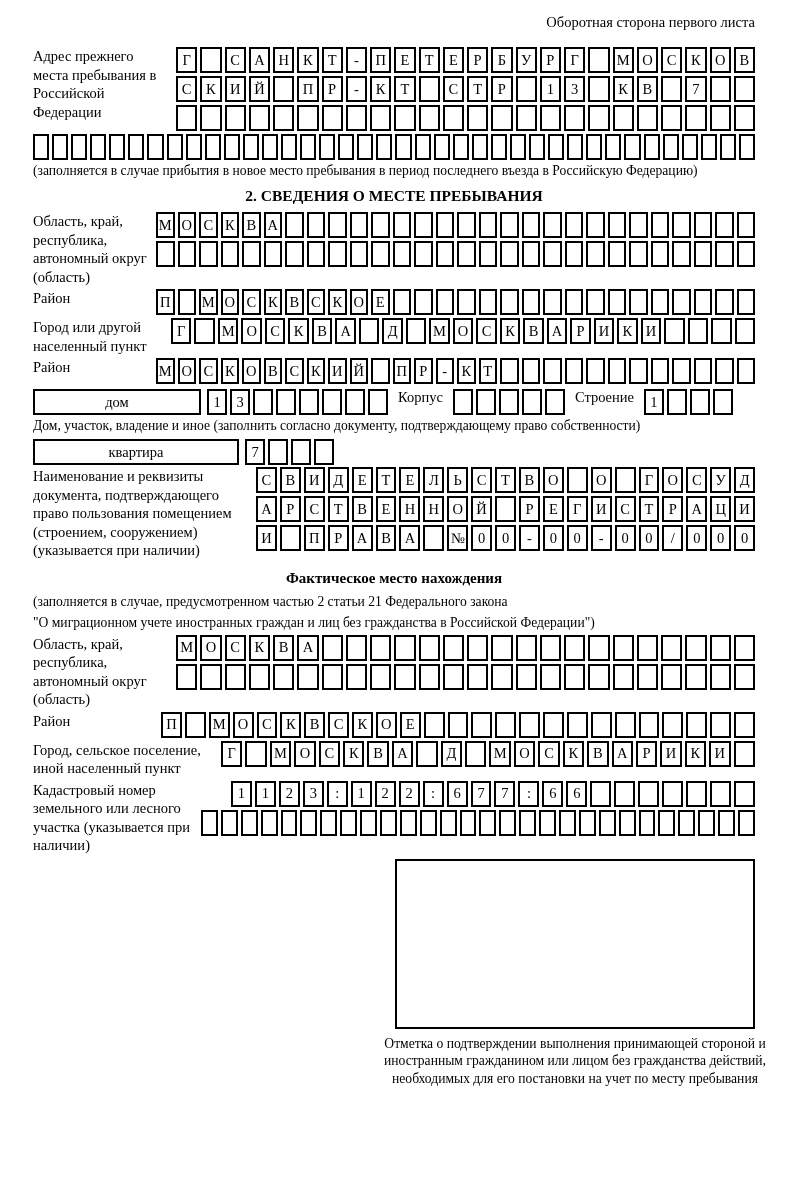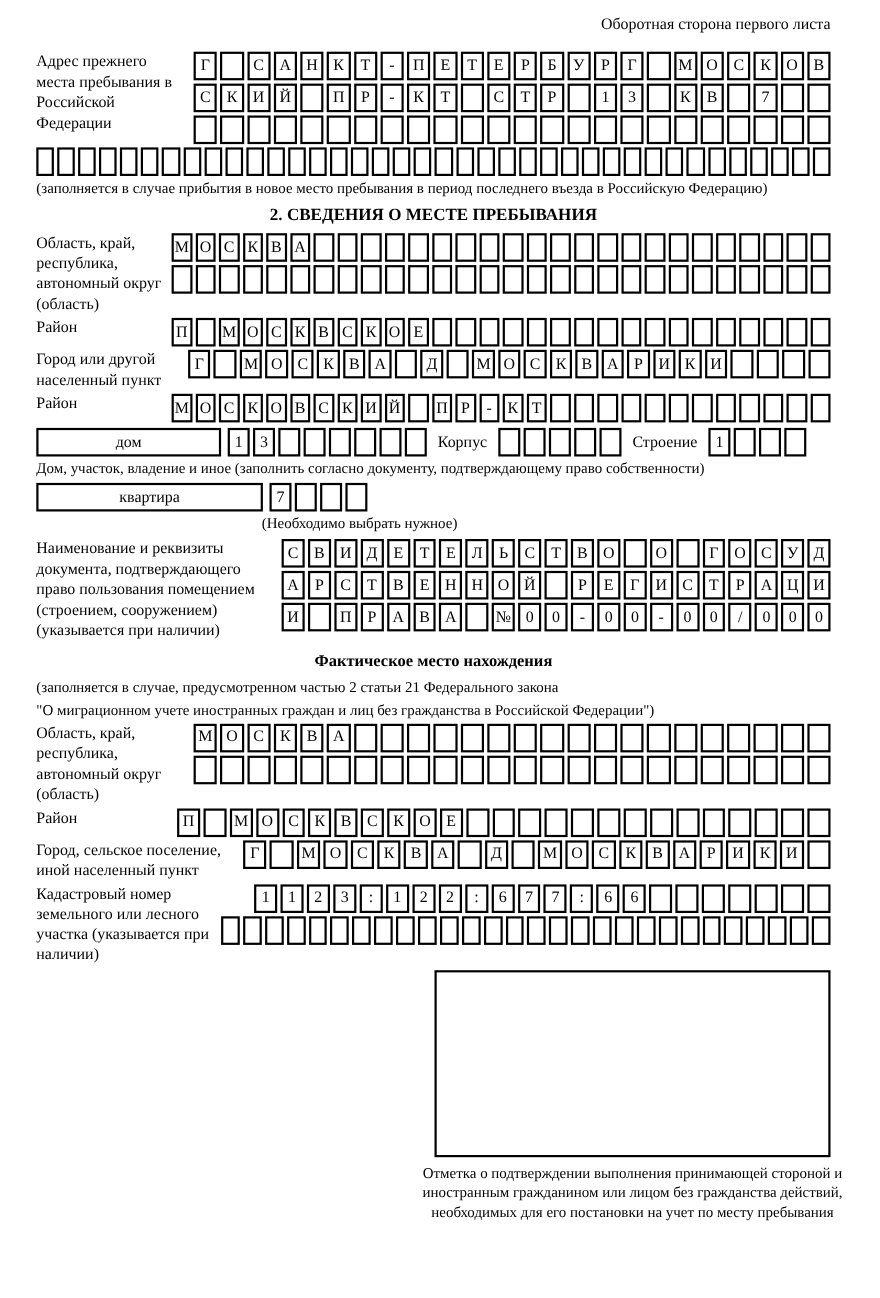--- a/index.html
+++ b/index.html
@@ -29,21 +29,21 @@
   }
   .cellrow.fixed { flex: 0 0 auto; }
   .cellrow.fixed .cell { flex: 0 0 20px; }
   .fullrow { margin-bottom: 2px; }
 
   .caption { font-size: 13.6px; line-height: 17px; margin: 2px 0 4px 0; }
   .center { }
   .h2 { text-align: center; font-weight: bold; font-size: 15.5px; margin: 8px 0 7px 0; }
   .h3 { text-align: center; font-weight: bold; font-size: 15px; margin: 10px 0 6px 0; }
 
-  .inline-row { display: flex; align-items: center; gap: 6px; margin: 5px 0 2px 0; }
+  .inline-row { display: flex; align-items: flex-start; gap: 6px; margin: 5px 0 2px 0; }
   .typebox {
     border: 2px solid #000; height: 26px; display: flex;
     align-items: center; justify-content: center; font-size: 14.5px;
   }
   .typebox.house { width: 168px; }
   .typebox.flat  { width: 206px; }
   .inline-label { font-size: 14.5px; padding: 0 4px; }
 
   .premises { display: flex; align-items: center; margin: 7px 0 2px 0; font-size: 14.5px; }
   .checkbox {
@@ -395,21 +395,20 @@
   <div class="inline-row">
     <span class="typebox flat">квартира</span>
     <span class="cellrow fixed">
         <span class="cell">7</span>
         <span class="cell"></span>
         <span class="cell"></span>
         <span class="cell"></span>
       </span>
   </div>
 
-  <div class="caption sel-note">(Необходимо выбрать нужное)</div>
 
   <div class="block">
     <div class="row-label w215">Наименование и реквизиты документа, подтверждающего право пользования помещением (строением, сооружением) (указывается при наличии)</div>
     <div class="rows">
       <div class="cellrow">
           <span class="cell">С</span>
           <span class="cell">В</span>
           <span class="cell">И</span>
           <span class="cell">Д</span>
           <span class="cell">Е</span>

